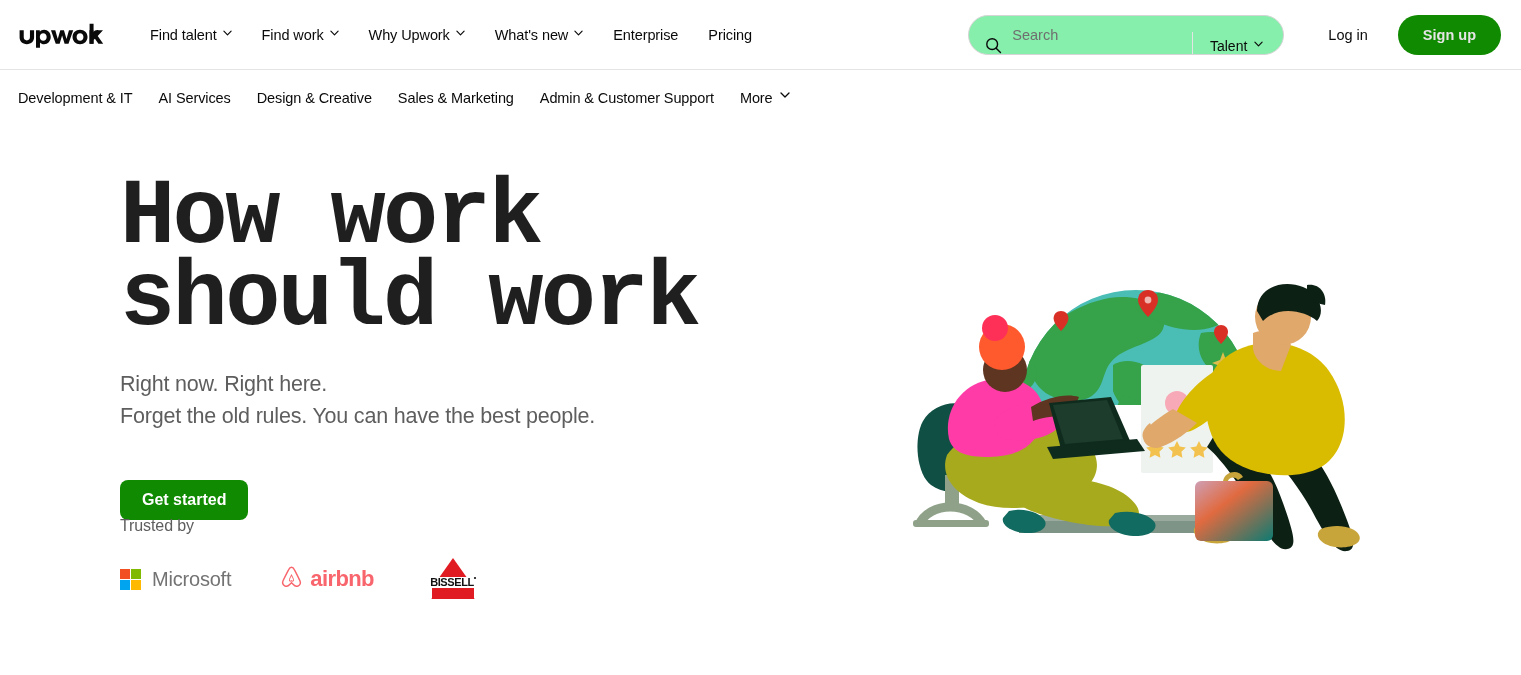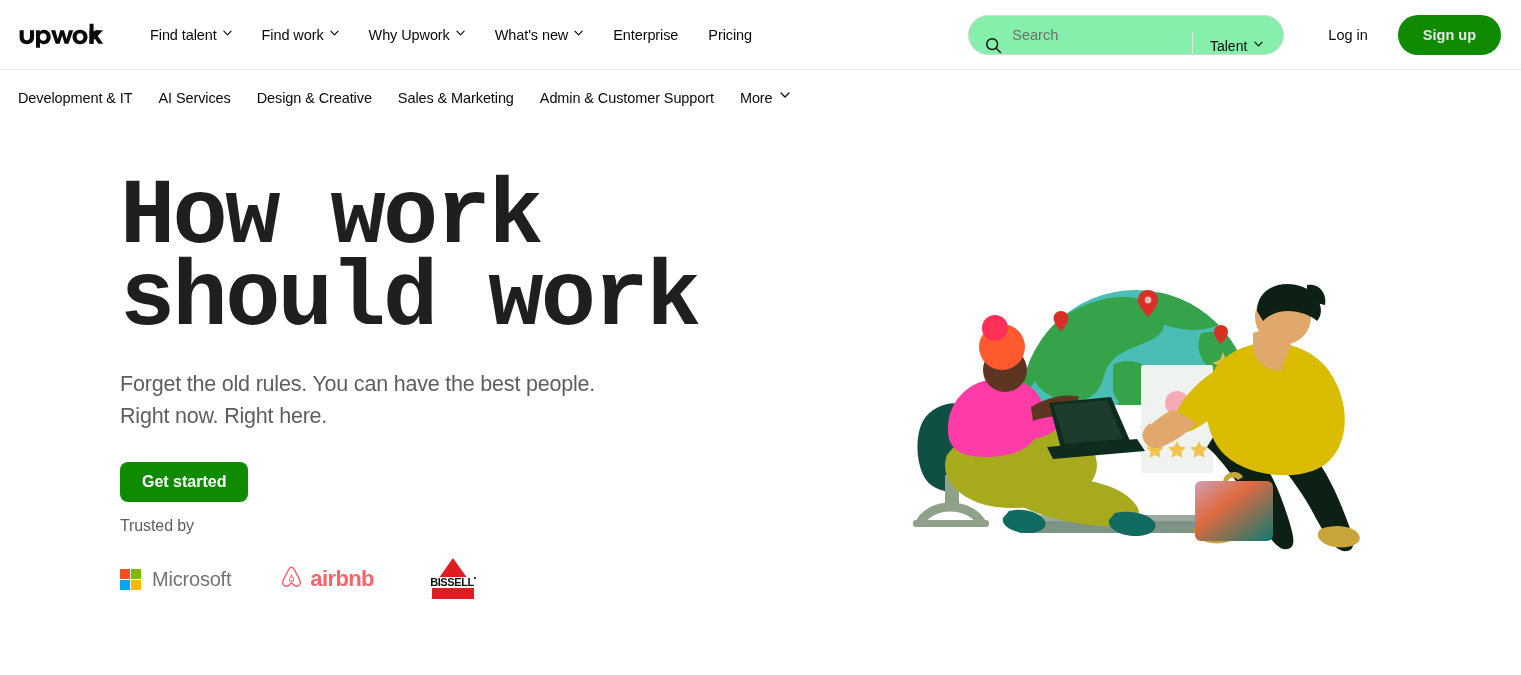--- a/index.html
+++ b/index.html
@@ -182,21 +182,21 @@
     margin: 0;
     padding-top: 28px;
     font-size: 21.5px;
     line-height: 1.48;
     color: #5e5e5e;
     max-width: 540px;
     letter-spacing: -0.2px;
   }
   .hero-sub .line { display: block; }
   .get-started {
-    margin-top: 30px;
+    margin-top: 48px;
     background: #108a00;
     color: #ffffff;
     border: 0;
     border-radius: 8px;
     font-family: inherit;
     font-size: 16px;
     font-weight: bold;
     height: 40px;
     padding: 0 22px;
     cursor: pointer;
@@ -368,22 +368,22 @@
 </div>
 
 <div class="hero">
 
   <h1 class="hero-title">
     <span class="line">How work</span>
     <span class="line">should work</span>
   </h1>
 
   <p class="hero-sub">
+    <span class="line">Right now. Right here.</span>
     <span class="line">Forget the old rules. You can have the best people.</span>
-    <span class="line">Right now. Right here.</span>
   </p>
 
   <button class="get-started">Get started</button>
 
   
   <div class="trusted">
     <div class="trusted-label">Trusted by</div>
     <div class="logo-row">
 
       <div class="brand">

